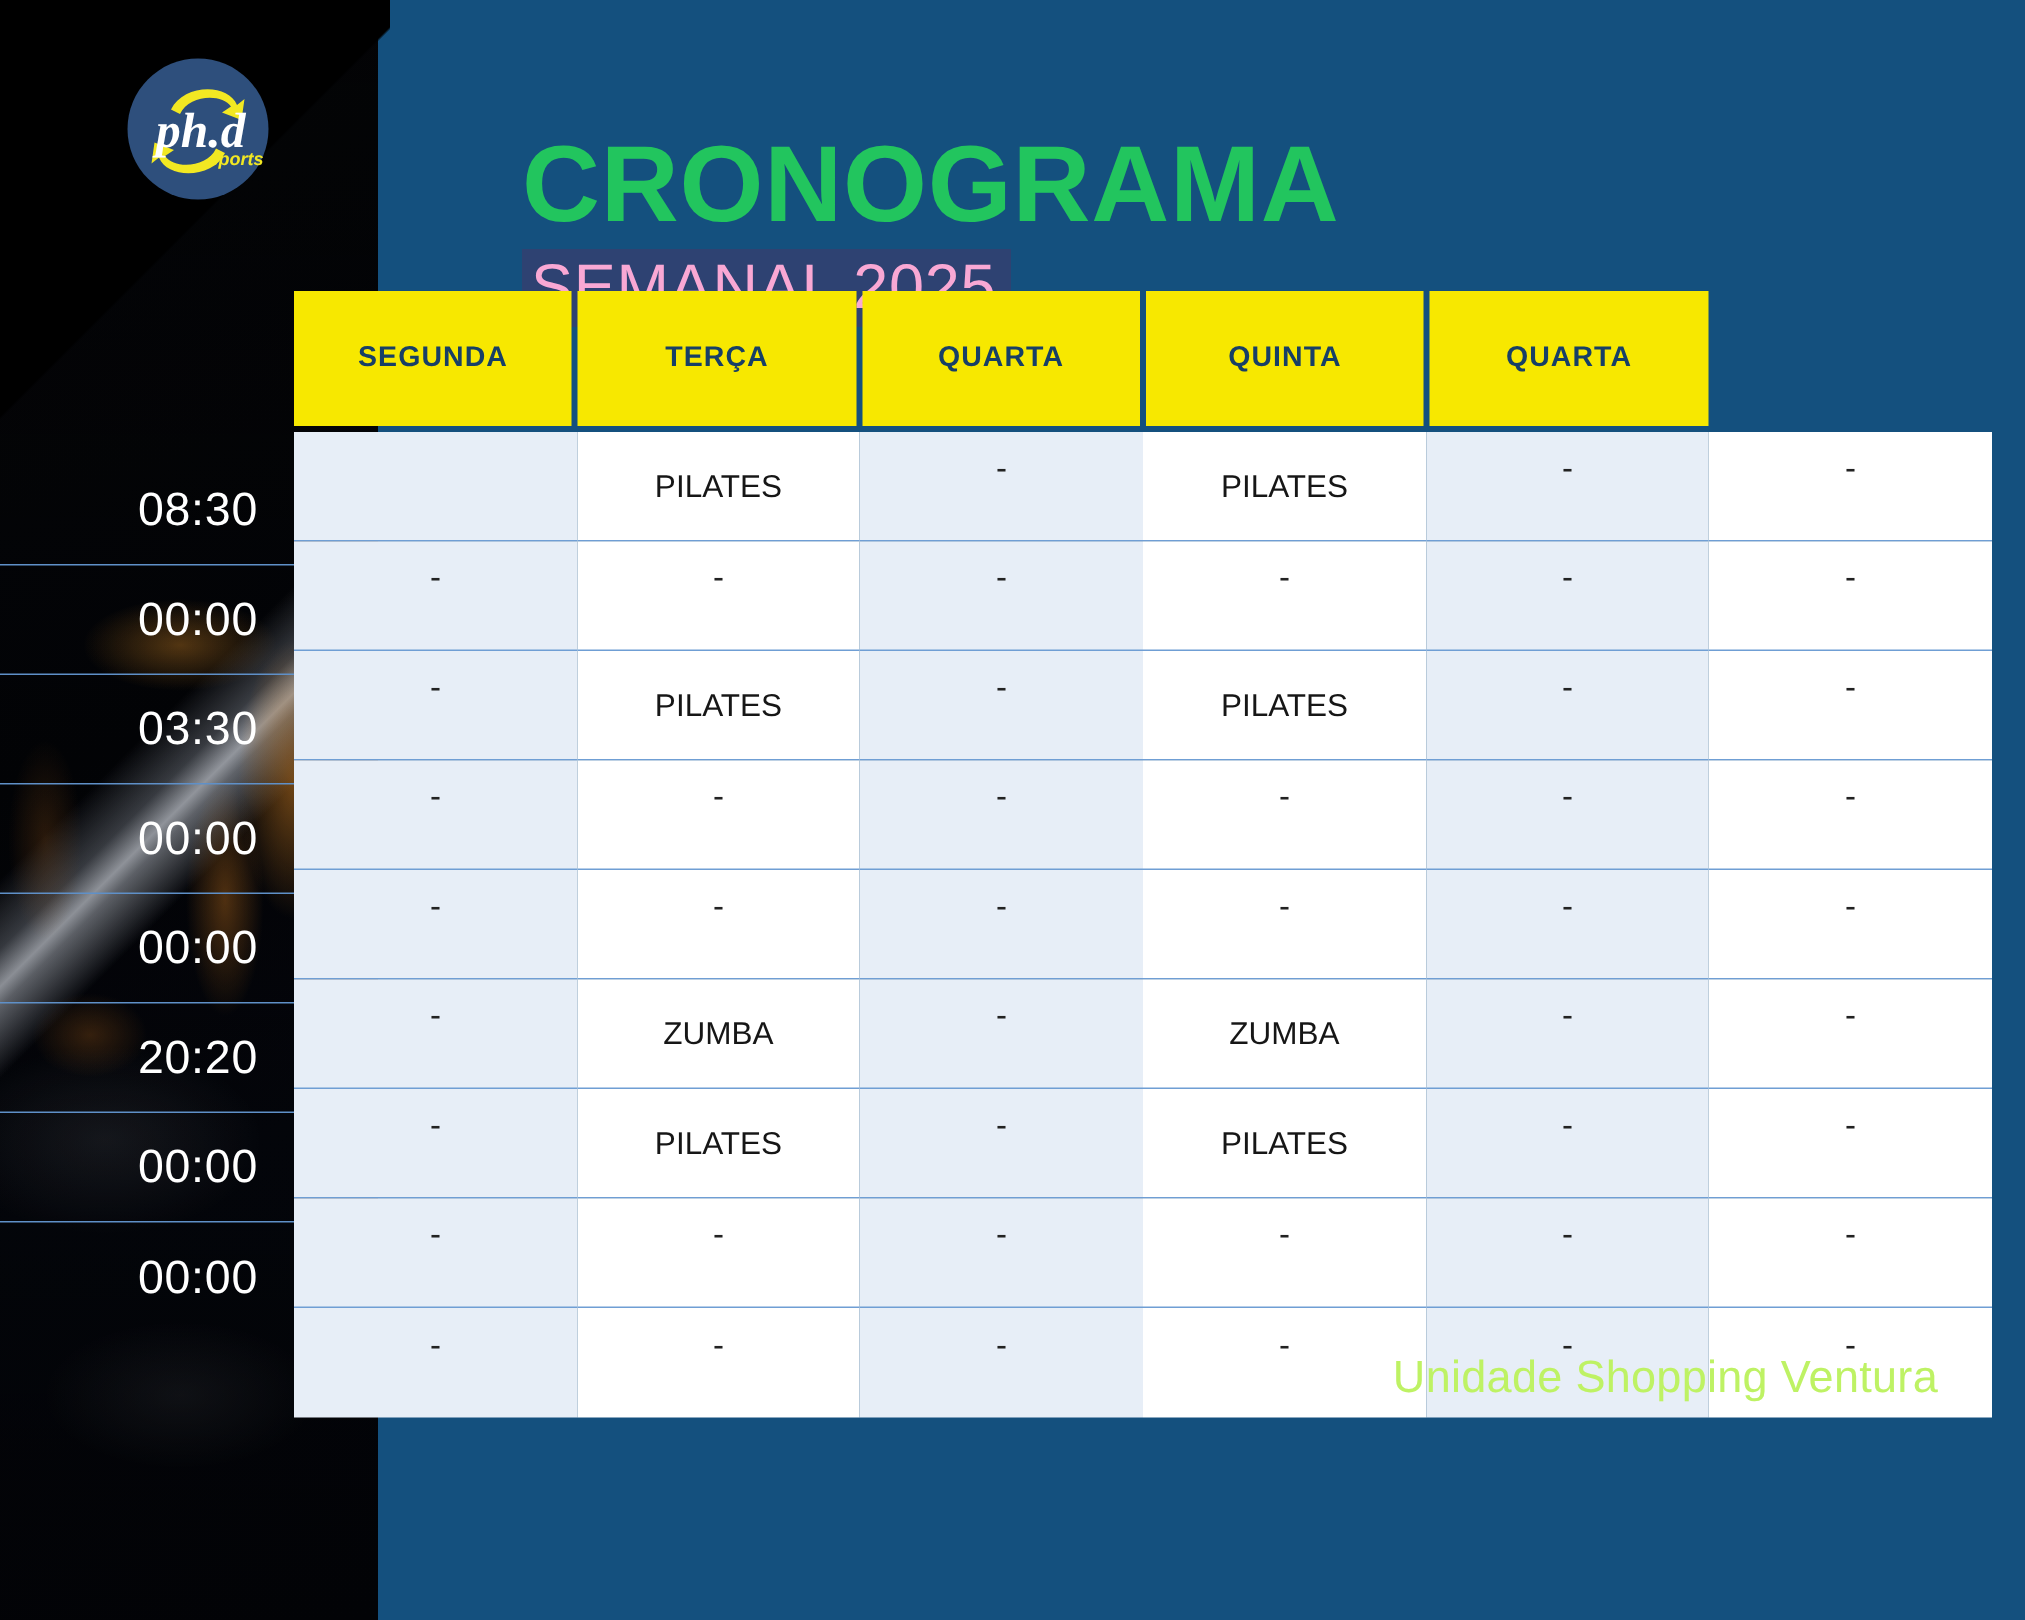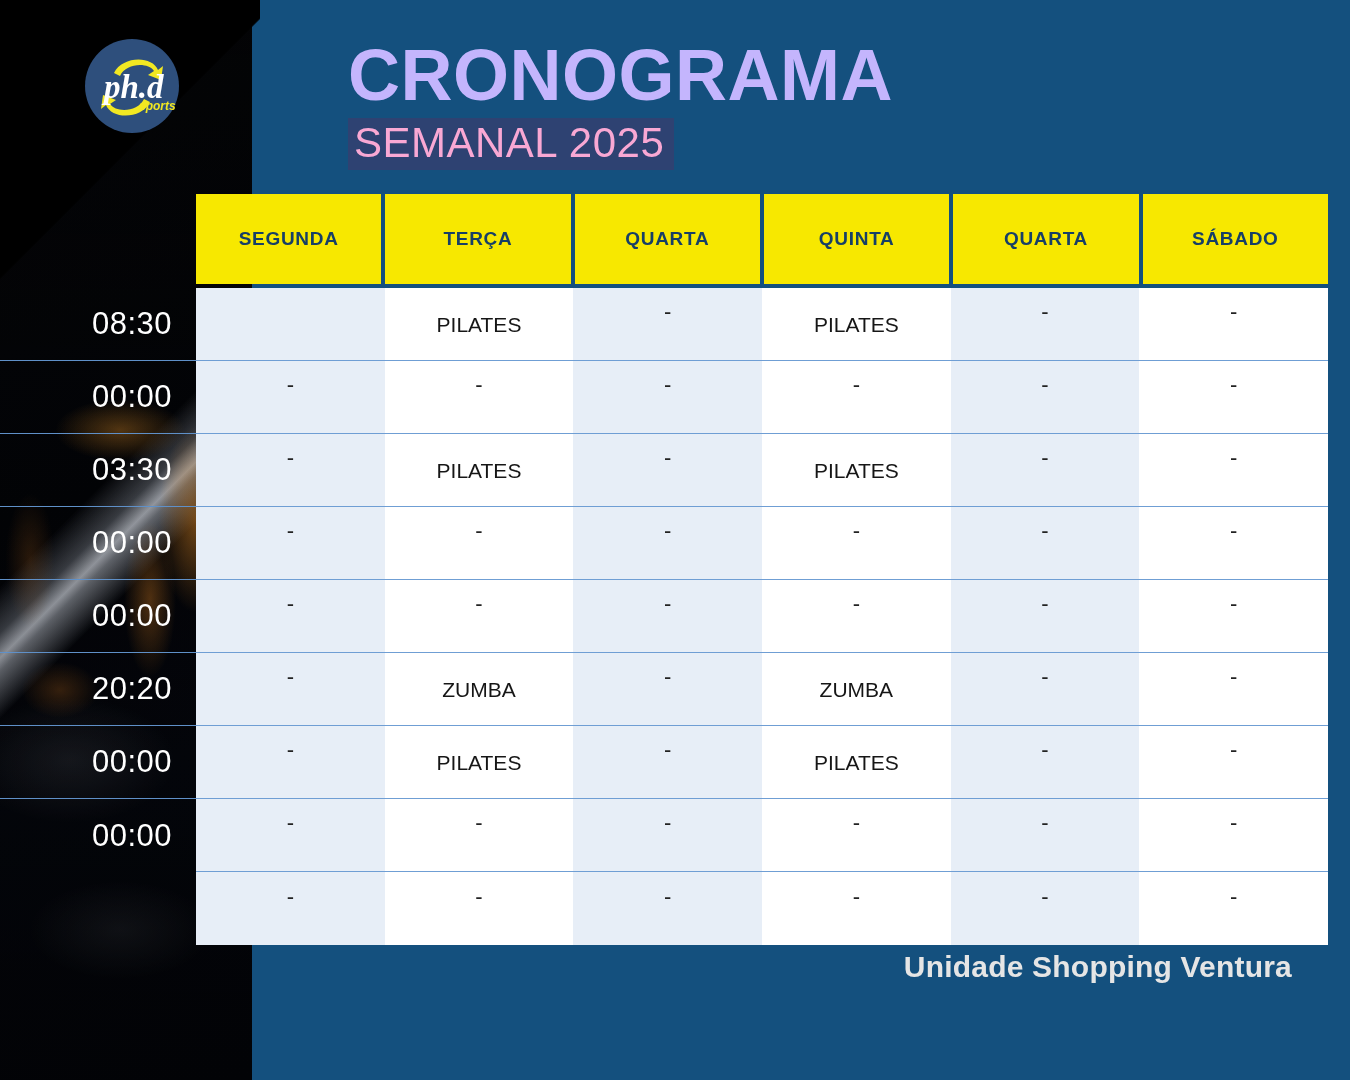--- a/index.html
+++ b/index.html
@@ -66,26 +66,27 @@
     z-index: 4;
   }
 
   
   #header {
     position: absolute;
     left: 348px; top: 36px;
     z-index: 3;
   }
   #title {
-    color: #c4b5fd;
+    color: #22c55e;
     font-size: 72px;
     font-weight: 700;
     letter-spacing: 0.5px;
     line-height: 78px;
     white-space: nowrap;
+    margin-top: 48px;
   }
   #subtitle-wrap {
     display: inline-block;
     background: #2e4272;
     padding: 2px 10px 4px 6px;
     margin-top: 4px;
   }
   #subtitle {
     color: #f9a8d4;
     font-size: 42px;
@@ -147,21 +148,21 @@
     line-height: 1;
     position: relative;
     top: -12px;
   }
   .cell .label { position: relative; top: 1px; white-space: nowrap; }
 
   
   #time-col {
     position: absolute;
     left: 0;
-    top: 288px;
+    top: 304px;
     width: 196px;
     z-index: 4;
     text-align: right;
   }
   .time-cell {
     height: 73px;
     display: flex;
     align-items: center;
     justify-content: flex-end;
     padding-right: 24px;
@@ -169,24 +170,24 @@
     font-size: 31px;
     letter-spacing: 0.5px;
     border-bottom: 1.6px solid #5f90c8;
   }
   .time-cell.lastrow { border-bottom: none; }
 
   
   #footer {
     position: absolute;
     right: 58px;
-    top: 950px;
-    color: #e5e5e5;
+    top: 902px;
+    color: #bef264;
     font-size: 30px;
-    font-weight: 700;
+    font-weight: 400;
     letter-spacing: 0.2px;
     white-space: nowrap;
     z-index: 3;
   }
 </style>
 </head>
 <body>
 
 <div id="left-panel"></div>
 <div id="top-wedge"></div>
@@ -219,21 +220,20 @@
     <div class="time-cell lastrow">00:00</div>
   </div>
 
 <div id="schedule">
   <div id="head-row">
       <div class="head-cell">SEGUNDA</div>
       <div class="head-cell">TERÇA</div>
       <div class="head-cell">QUARTA</div>
       <div class="head-cell">QUINTA</div>
       <div class="head-cell">QUARTA</div>
-      <div class="head-cell">SÁBADO</div>
     </div>
   <div id="body-grid">
       <div class="cell shaded"></div>
       <div class="cell">
         <span class="label">PILATES</span>
       </div>
       <div class="cell shaded">
         <span class="dash">-</span>
       </div>
       <div class="cell">

